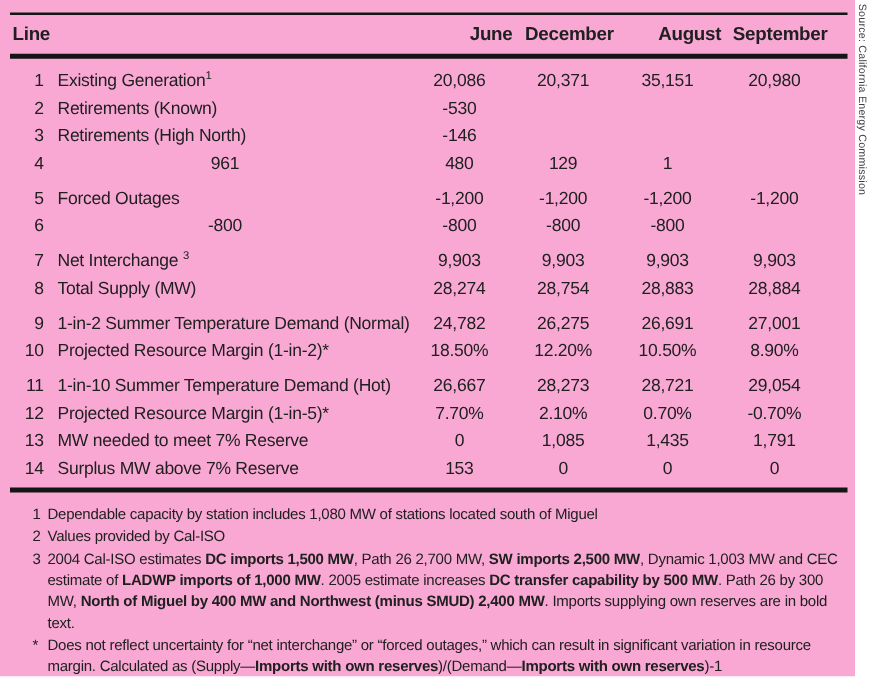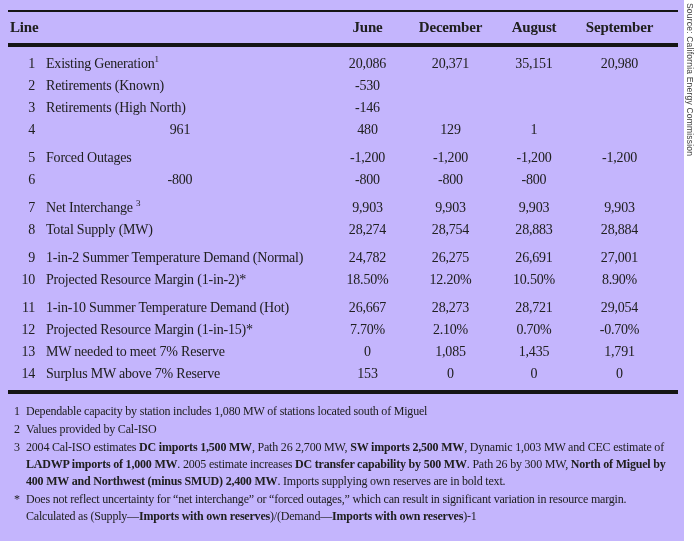--- a/index.html
+++ b/index.html
@@ -5,51 +5,50 @@
   html,body{margin:0;padding:0;}
   body{
     width:700px;height:552px;position:relative;
     background:#ffffff;
     font-family:"Liberation Sans",sans-serif;
     color:#202020;
     overflow:hidden;
   }
   .panel{
     position:absolute;left:0;top:0;width:684px;height:541px;
-    background:#c4b5fd;
+    background:#f9a8d4;
     letter-spacing:-0.2px;
-    font-family:Liberation Serif, serif;
   }
   .rule{background:#151515;margin-left:8px;margin-right:6px;}
   .rule.thin{height:2px;margin-top:10px;}
   .rule.thick{height:4px;}
   .header-row{
     display:grid;
     grid-template-columns:27px 290px 85px 81px 86px 85px;
     padding:0 22px 0 8px;
     height:31px;align-items:center;
     font-weight:bold;font-size:15px;
   }
   .h-line{grid-column:1 / 3;padding-left:2px;}
-  .h-month{text-align:center;}
+  .h-month{text-align:right;}
   .rows{padding:6px 0 5px 0;}
   .row{
     display:grid;
     grid-template-columns:27px 290px 85px 81px 86px 85px;
     padding:0 22px 0 8px;
     height:22px;align-items:center;
     font-size:14px;
   }
   .row.gap{margin-top:6px;}
   .c.num{text-align:right;}
   .c.desc{padding-left:11px;white-space:nowrap;}
   .c.val{text-align:center;}
   sup{font-size:9px;vertical-align:super;line-height:0;}
   .footnotes{padding:9px 12px 0 10px;font-size:12px;line-height:17px;}
-  .footnote{padding-left:12px;text-indent:-12px;margin:0 0 1px 4px;}
+  .footnote{padding-left:12px;text-indent:-12px;margin:0 0 1px 16px;}
   .footnote .marker{display:inline-block;width:12px;text-indent:0;}
   .footnote b{font-weight:bold;}
   .source{
     position:absolute;left:685px;top:3px;height:540px;
     writing-mode:vertical-rl;
     font-size:8.5px;color:#3d3d3d;letter-spacing:0.2px;
     white-space:nowrap;
   }
 </style>
 </head>
@@ -161,21 +160,21 @@
     <div class="c num">11</div>
     <div class="c desc">1-in-10 Summer Temperature Demand (Hot)</div>
     <div class="c val">26,667</div>
     <div class="c val">28,273</div>
     <div class="c val">28,721</div>
     <div class="c val">29,054</div>
   </div>
 
   <div class="row">
     <div class="c num">12</div>
-    <div class="c desc">Projected Resource Margin (1-in-15)*</div>
+    <div class="c desc">Projected Resource Margin (1-in-5)*</div>
     <div class="c val">7.70%</div>
     <div class="c val">2.10%</div>
     <div class="c val">0.70%</div>
     <div class="c val">-0.70%</div>
   </div>
 
   <div class="row">
     <div class="c num">13</div>
     <div class="c desc">MW needed to meet 7% Reserve</div>
     <div class="c val">0</div>

